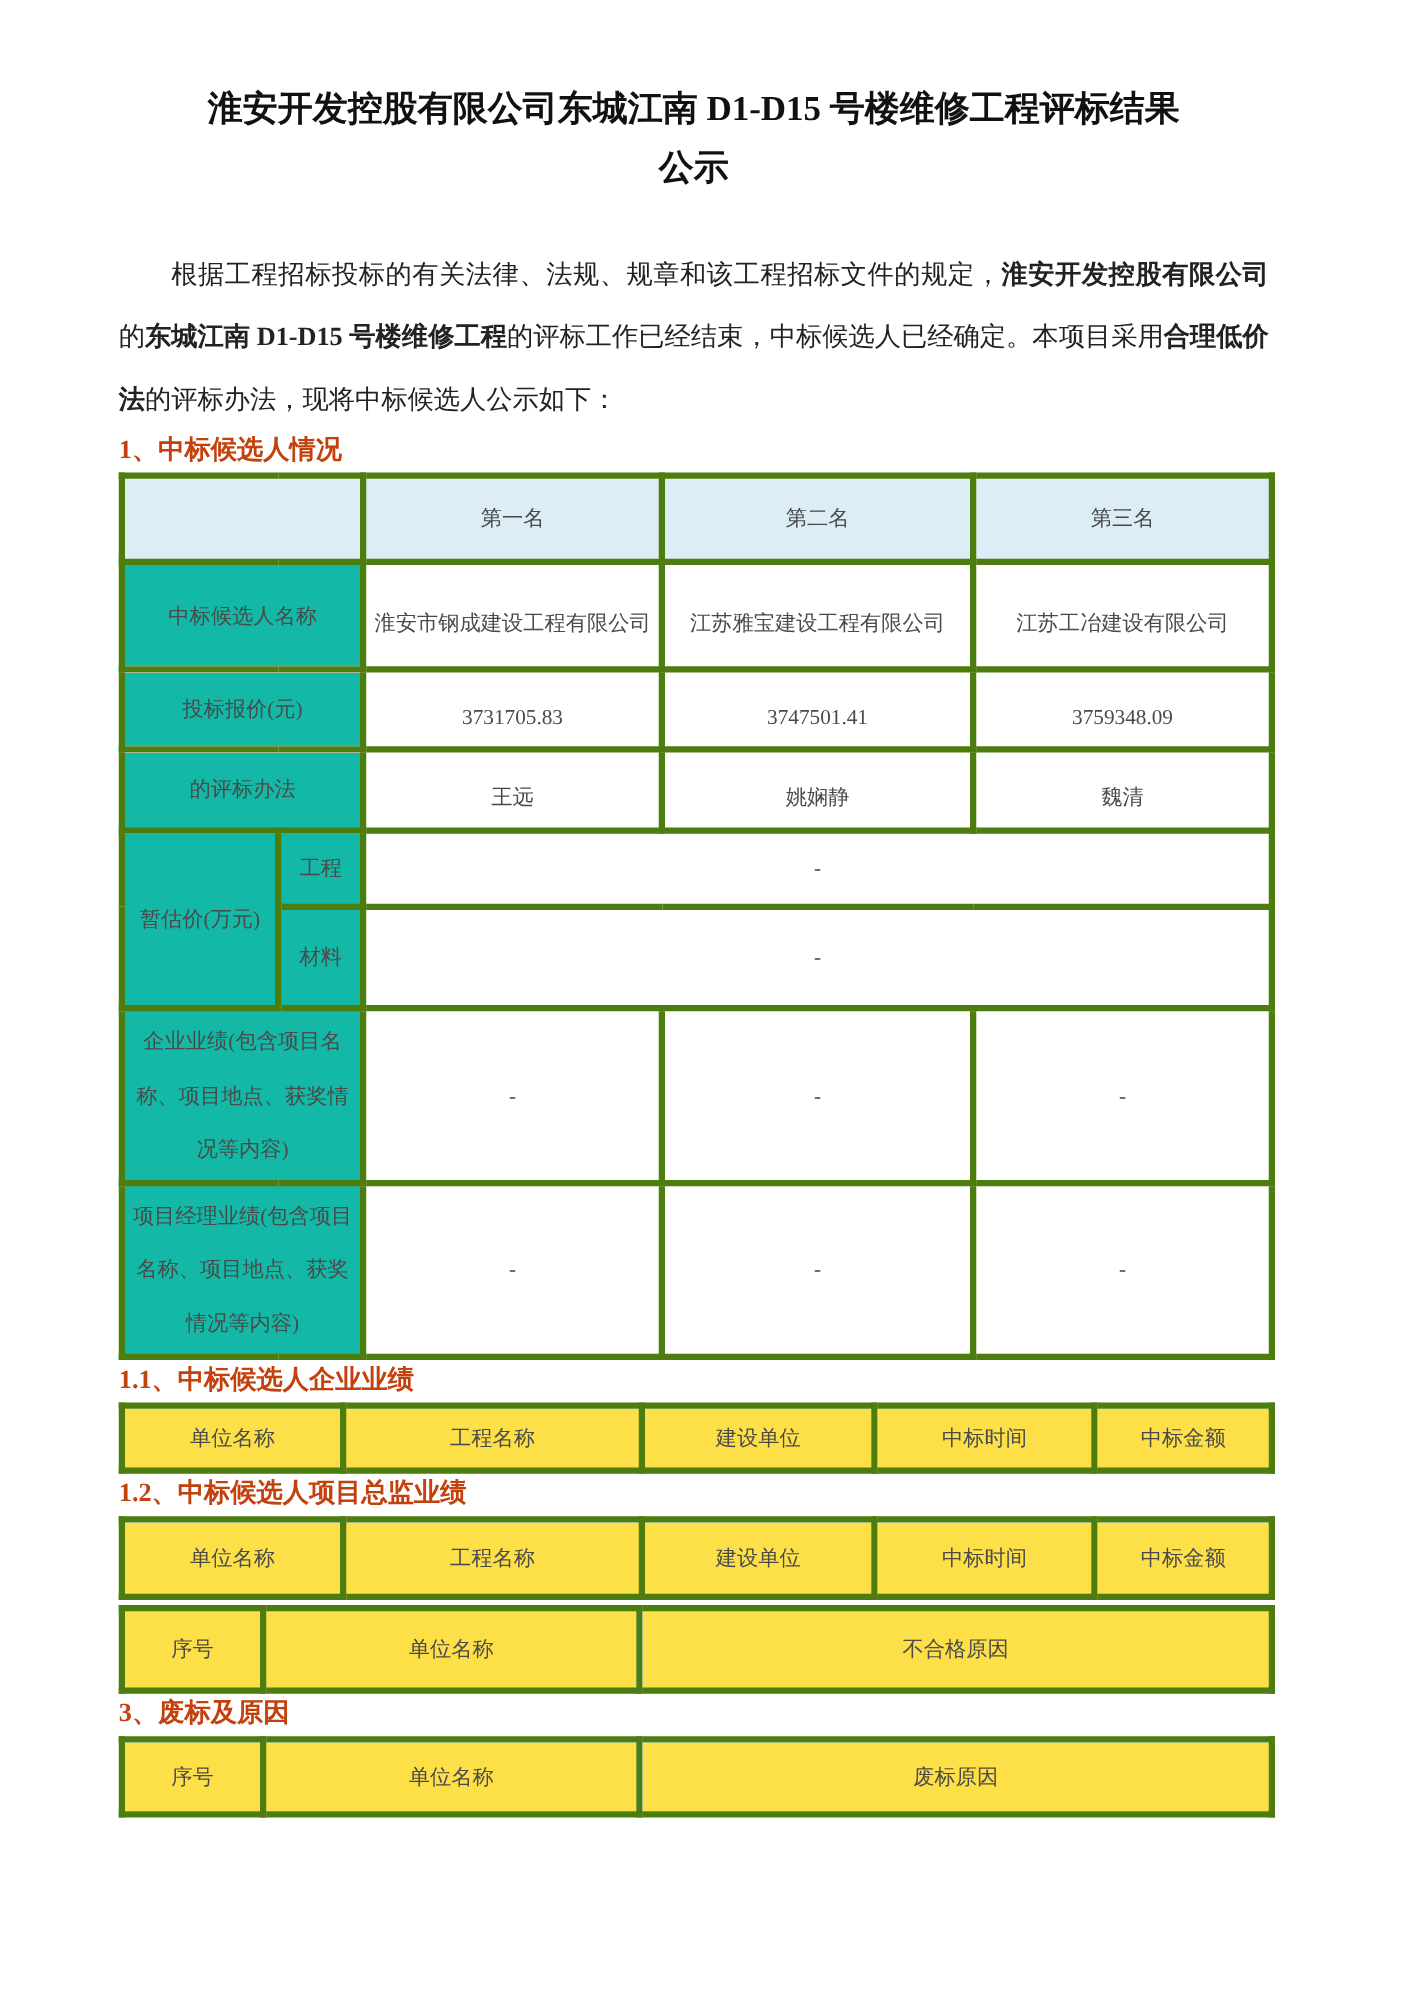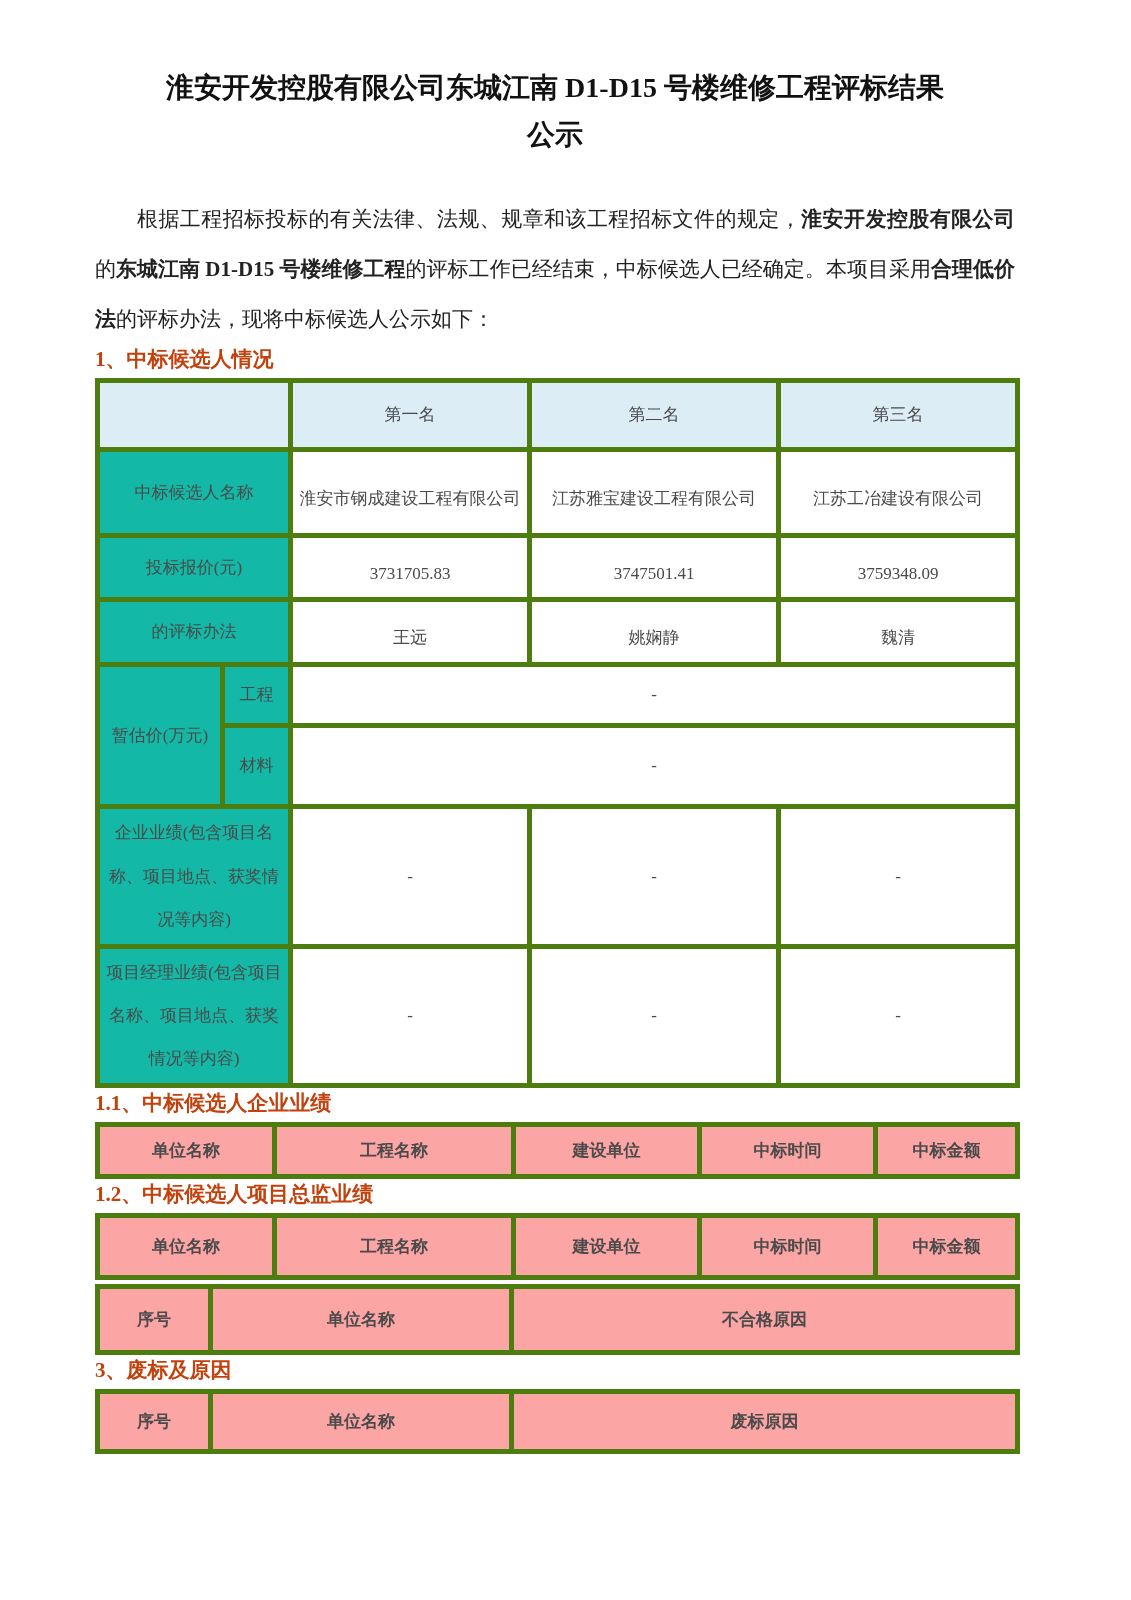--- a/index.html
+++ b/index.html
@@ -60,21 +60,21 @@
     vertical-align:middle;
     padding:2px 6px;
     box-sizing:border-box;
     line-height:2.55;
     word-break:break-all;
     overflow:hidden;
   }
   .lab { background:#14b8a6; }
   .t1 tr.hdr td { background:#dcedf6; }
   .t1 td.val { padding-top:14px;text-align:center; }
-  .allblue td { background:#fca5a5;font-weight:bold; }
+  .allblue td { background:#fde047; }
   .t11 { margin-top:2px; }
   .t12 { margin-top:2px; }
   .t2  { margin-top:2px; }
   .t3  { margin-top:2px; }
 </style>
 </head>
 <body>
 
 <div class="page">
   <div class="content">

